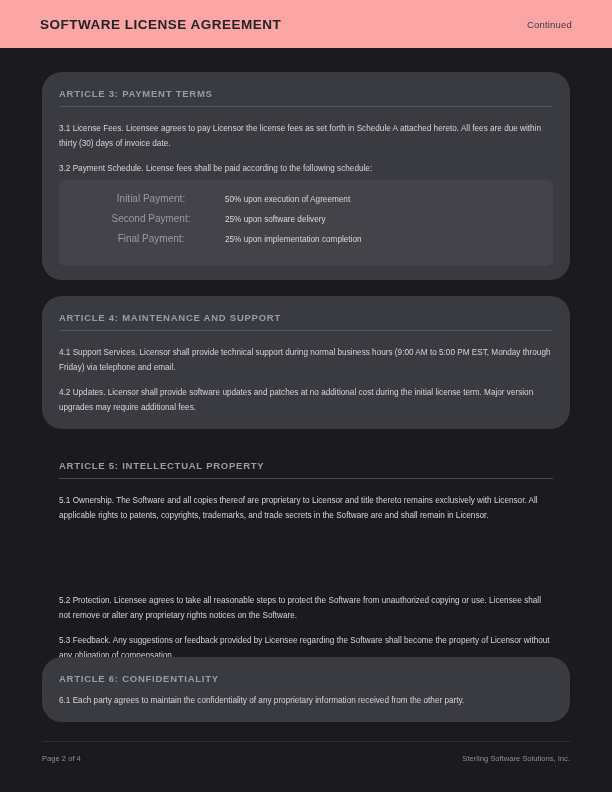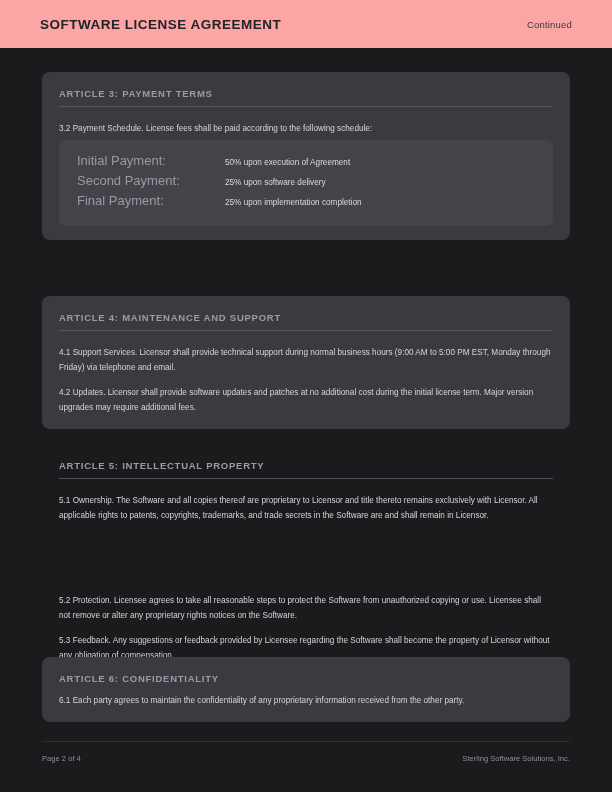--- a/index.html
+++ b/index.html
@@ -53,21 +53,21 @@
 
   
   .article {
     position: absolute;
     left: 42px;
     width: 528px;
     padding: 16px 17px 14px 17px;
   }
   .article.card {
     background: #3a3a41;
-    border-radius: 8px;
+    border-radius: 20px;
   }
   .article.plain {
     background: transparent;
     padding-left: 17px;
     padding-right: 17px;
   }
 
   .article-title {
     font-size: 9.5px;
     font-weight: bold;
@@ -104,22 +104,23 @@
     margin-top: 4px;
   }
   .schedule-row {
     display: flex;
     align-items: baseline;
     height: 20px;
   }
   .schedule-label {
     width: 148px;
     flex: 0 0 148px;
-    font-size: 13px;
+    font-size: 10px;
     color: #9a9aa4;
+    text-align: center;
   }
   .schedule-value {
     font-size: 8.2px;
     color: #d9d9de;
   }
 
   
   #article-3 { top: 24px; }
   #article-4 { top: 248px; }
   #article-5 { top: 396px; }
@@ -158,20 +159,21 @@
 <div class="page-header">
   <div class="doc-title">SOFTWARE LICENSE AGREEMENT</div>
   <div class="doc-status">Continued</div>
 </div>
 
 <div class="doc-body">
 
   <section class="article card" id="article-3">
     <div class="article-title">ARTICLE 3: PAYMENT TERMS</div>
     <div class="article-divider"></div>
+    <p class="clause">3.1 License Fees. Licensee agrees to pay Licensor the license fees as set forth in Schedule A attached hereto. All fees are due within thirty (30) days of invoice date.</p>
     <p class="clause tight">3.2 Payment Schedule. License fees shall be paid according to the following schedule:</p>
     <div class="schedule-box">
       <div class="schedule-row">
         <span class="schedule-label">Initial Payment:</span>
         <span class="schedule-value">50% upon execution of Agreement</span>
       </div>
       <div class="schedule-row">
         <span class="schedule-label">Second Payment:</span>
         <span class="schedule-value">25% upon software delivery</span>
       </div>

